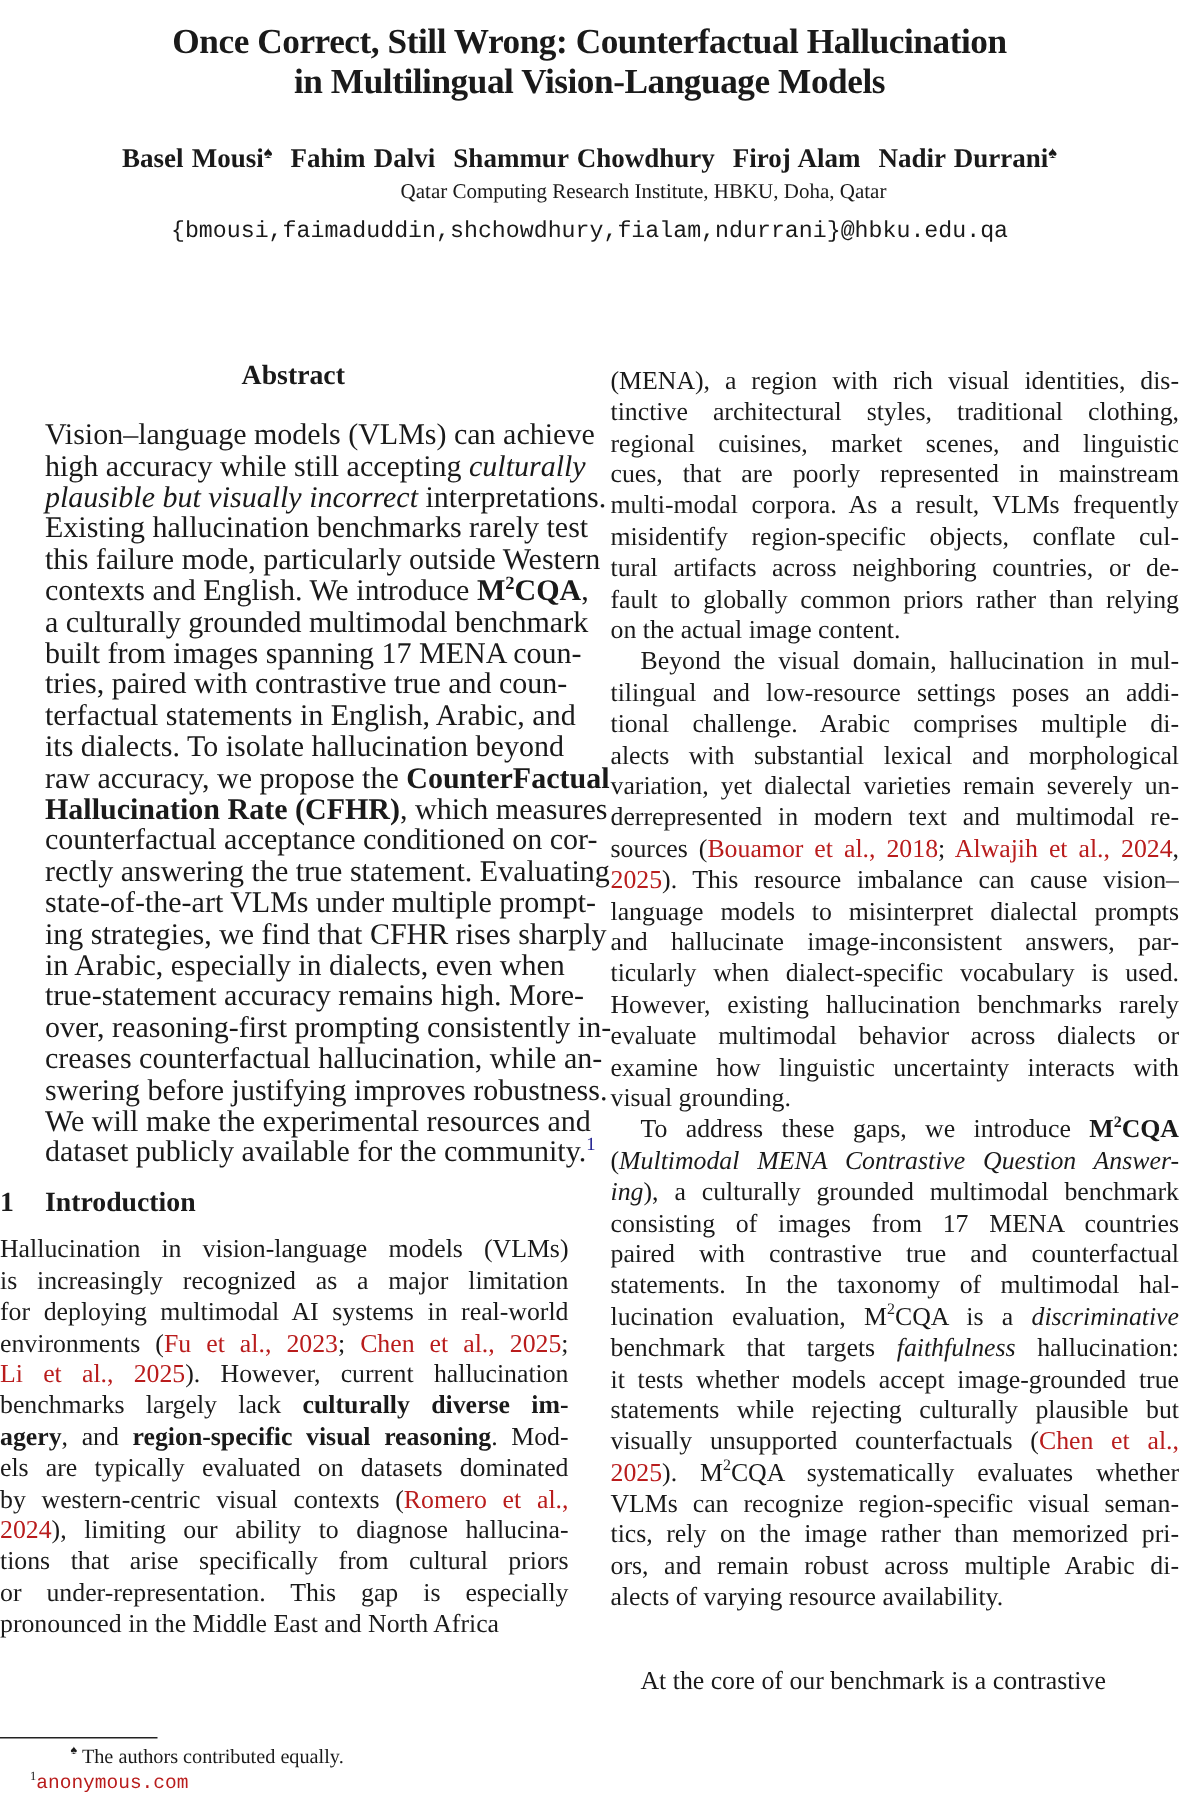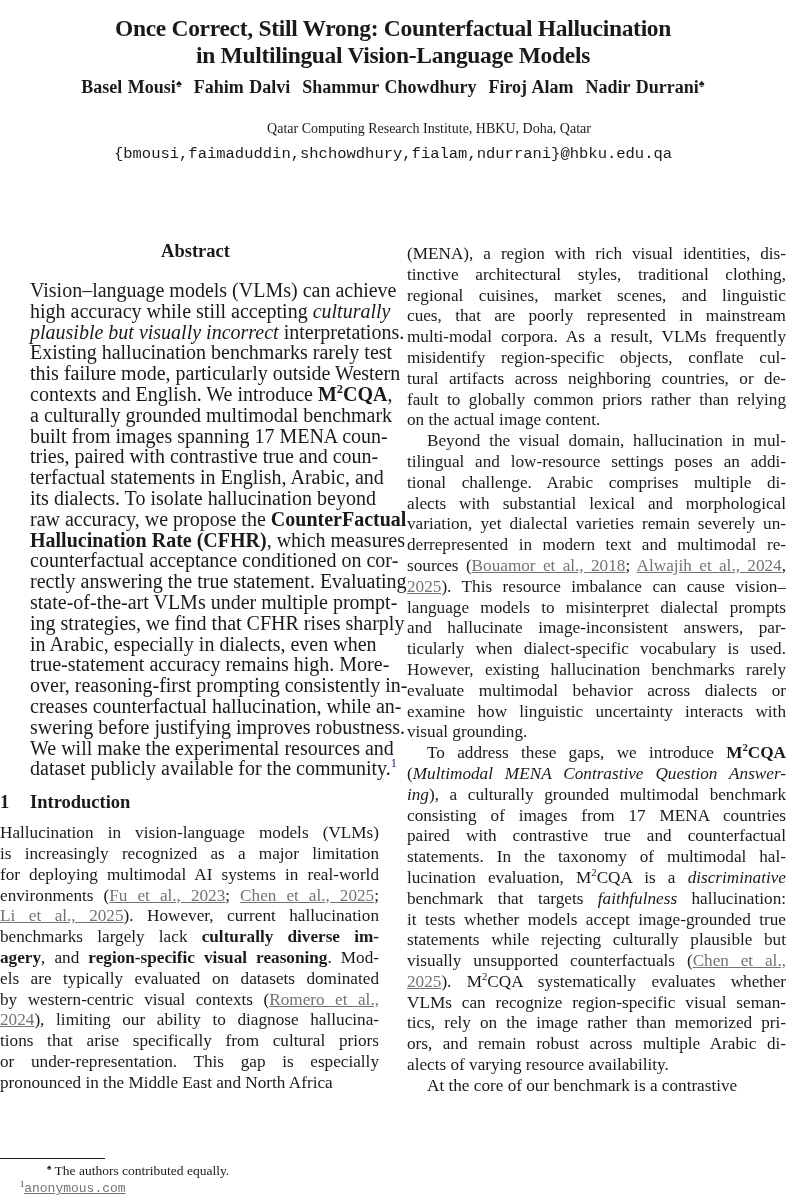--- a/index.html
+++ b/index.html
@@ -1,38 +1,38 @@
 <!DOCTYPE html>
 <html><head>
 <meta charset="utf-8">
 <style>
   html, body { margin: 0; padding: 0; background: #ffffff; }
   body { width: 786px; height: 1200px; position: relative; overflow: hidden;
          font-family: "Liberation Serif", "DejaVu Serif", serif; color: #1a1a1a; }
   .title { position: absolute; left: 0; top: 0; width: 786px; text-align: center;
            font-weight: bold; font-size: 23.5px; line-height: 27px; letter-spacing: -0.3px; margin-top: 15px; }
   .title div { white-space: nowrap; }
-  .authors { position: absolute; left: 0; top: 76px; width: 786px; text-align: center;
+  .authors { position: absolute; left: 0; top: 94px; width: 786px; text-align: center;
              font-weight: bold; font-size: 18px; line-height: 22px; white-space: nowrap; word-spacing: 1px; }
   .authors .sep { display: inline-block; width: 12px; }
   .authors sup { font-size: 11px; vertical-align: 6px; }
   .affil { position: absolute; left: 0; top: 118px; width: 786px; text-align: center;
            font-size: 14px; line-height: 22px; margin-left: 36px; }
   .email { position: absolute; left: 0; top: 143px; width: 786px; text-align: center;
            font-family: "Liberation Mono", "DejaVu Sans Mono", monospace; font-size: 15.5px; line-height: 22px; }
   .col { position: absolute; font-size: 17.2px; line-height: 20.8px; text-align: justify; }
   .left-col { left: 0; top: 240px; width: 379px; }
   .right-col { left: 407px; top: 244px; width: 379px; }
   .abstract-head { text-align: center; font-weight: bold; font-size: 18.5px; line-height: 22px; margin-bottom: 18px; padding-left: 12px; }
   .abstract { font-size: 20px; line-height: 20.8px; padding: 0 30px 0 30px; text-align: justify; }
   .section-head { font-weight: bold; font-size: 18.5px; line-height: 22px; margin-top: 12px; margin-bottom: 10px; }
   .section-head .num { display: inline-block; width: 30px; }
   .line { display: block; text-align: justify; text-align-last: justify; white-space: nowrap; }
   .line.last { text-align-last: left; }
-  .cite { color: #737373; text-decoration: underline; }
+  .cite { color: #b91c1c; }
   .footnote-rule { position: absolute; left: 0; top: 1158px; width: 105px; border-top: 1px solid #222; }
   .footnotes { position: absolute; left: 0; top: 1162px; width: 380px; font-size: 13.5px; line-height: 17px; }
   .footnotes .fn1 { padding-left: 47px; }
   .footnotes .fn2 { padding-left: 20px; }
   .mono { font-family: "Liberation Mono", "DejaVu Sans Mono", monospace; font-size: 13px; }
   sup { font-size: 0.62em; line-height: 0; }
   .fnmark { color: #1a1a8c; }
 </style>
 </head>
 <body>
@@ -128,20 +128,20 @@
     <span class="line">lucination evaluation, M<sup>2</sup>CQA is a <i>discriminative</i></span>
     <span class="line">benchmark that targets <i>faithfulness</i> hallucination:</span>
     <span class="line">it tests whether models accept image-grounded true</span>
     <span class="line">statements while rejecting culturally plausible but</span>
     <span class="line">visually unsupported counterfactuals (<a class="cite">Chen et al.,</a></span>
     <span class="line"><a class="cite">2025</a>). M<sup>2</sup>CQA systematically evaluates whether</span>
     <span class="line">VLMs can recognize region-specific visual seman-</span>
     <span class="line">tics, rely on the image rather than memorized pri-</span>
     <span class="line">ors, and remain robust across multiple Arabic di-</span>
     <span class="line last">alects of varying resource availability.</span>
-    <span class="line last" style="text-indent: 20px;">At the core of our benchmark is a contrastive</span>
+    <span class="line last" style="text-indent: 20px; margin-top: 35px;">At the core of our benchmark is a contrastive</span>
   </div>
 
 <div class="footnote-rule"></div>
 <div class="footnotes">
   <div class="fn1"><sup>♠</sup><span> The authors contributed equally.</span></div>
   <div class="fn2"><sup>1</sup><a class="mono cite">anonymous.com</a></div>
 </div>
 
 </body></html>

